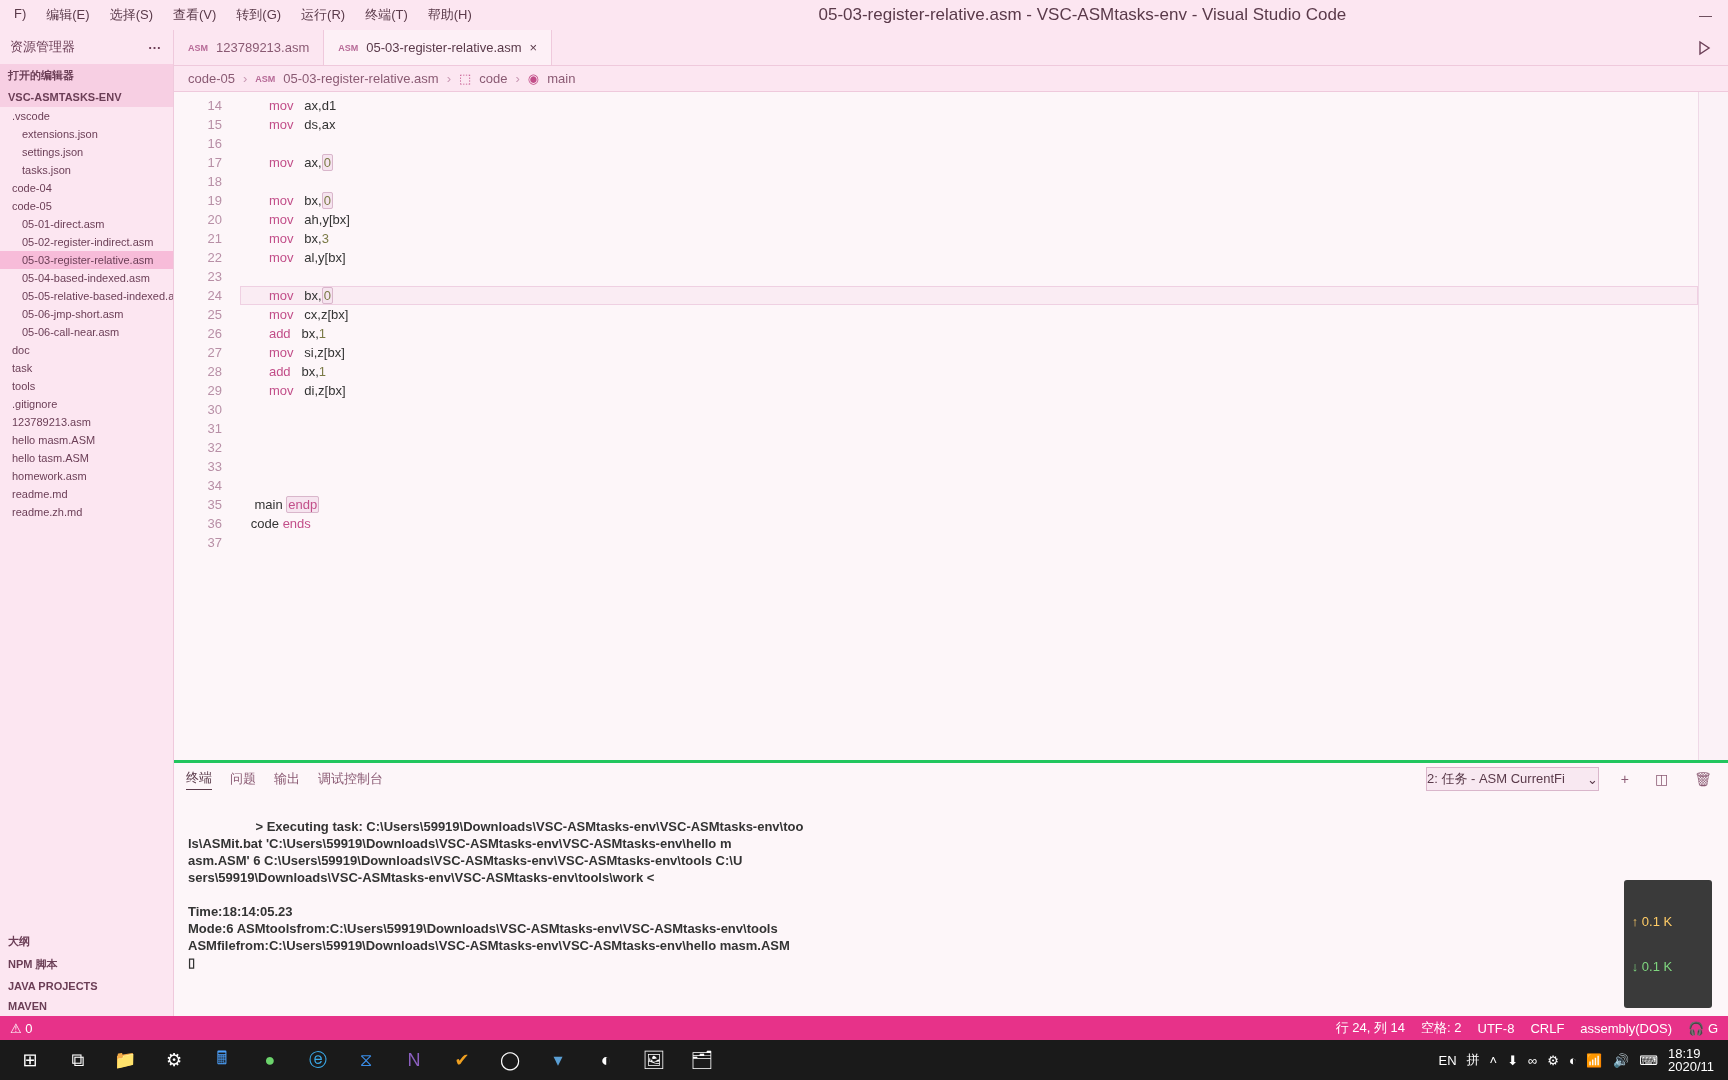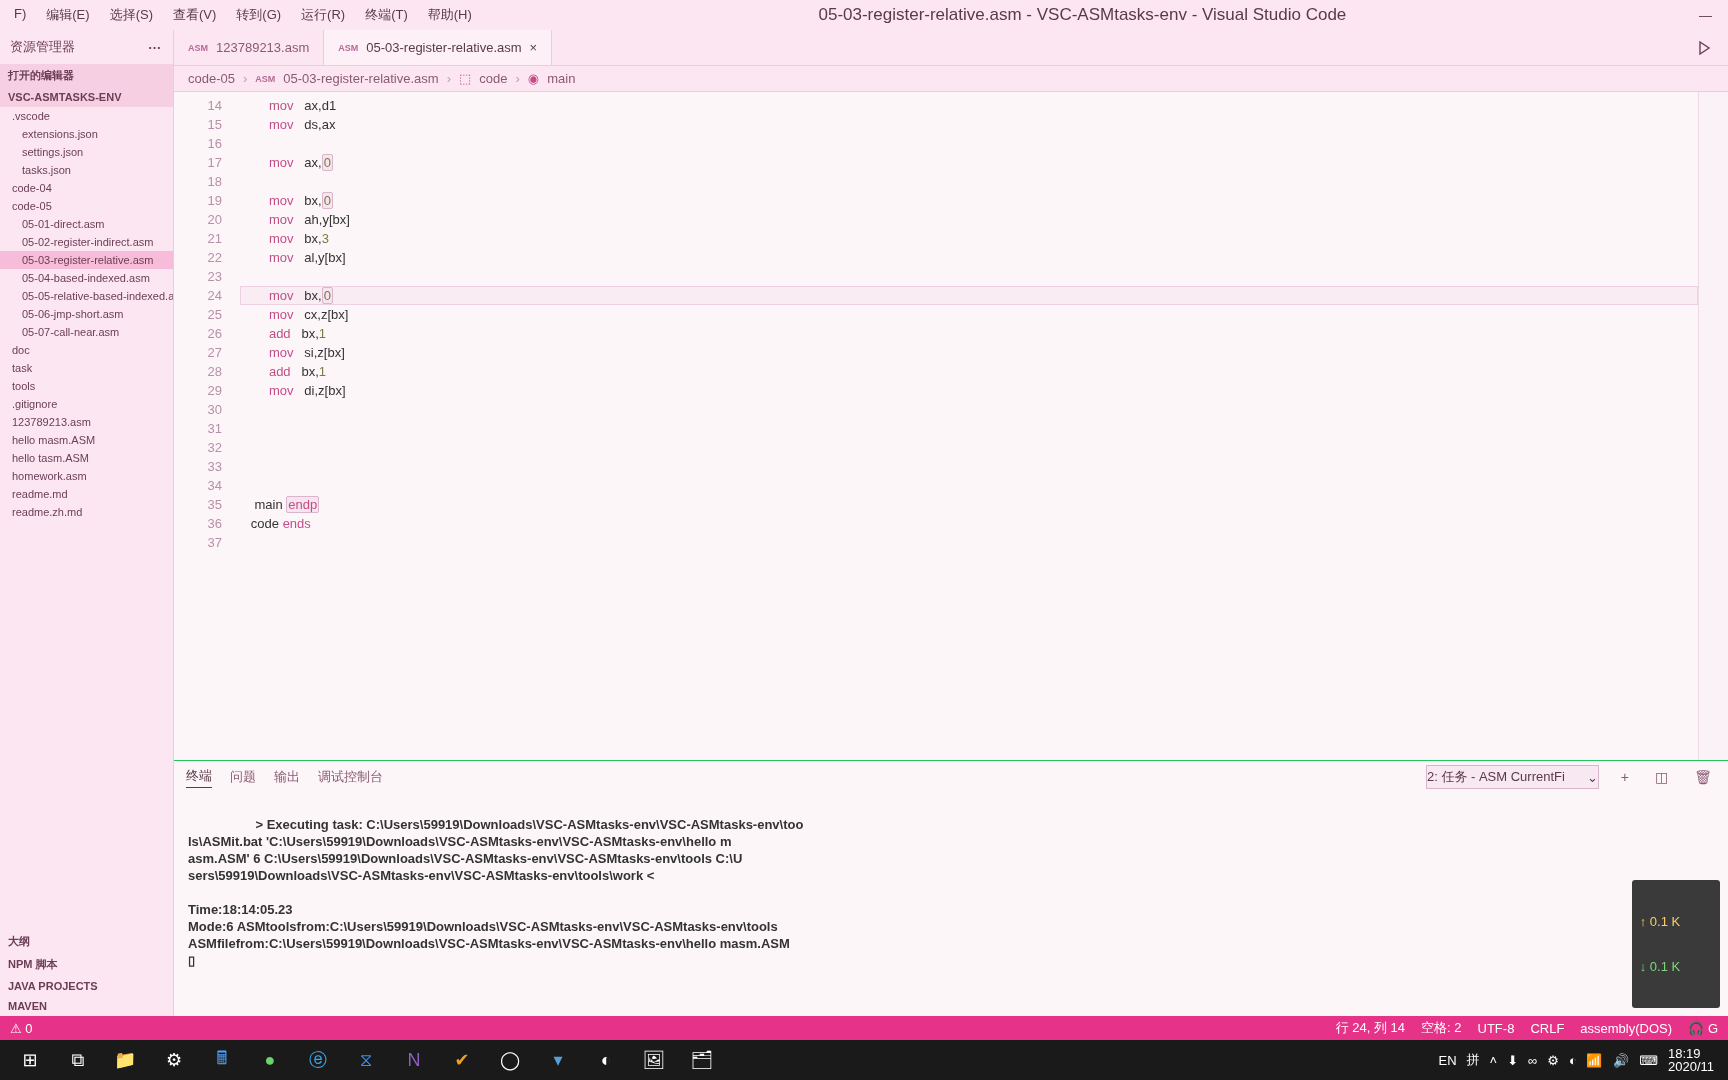--- a/index.html
+++ b/index.html
@@ -48,30 +48,30 @@
   .gutter div { height: 19px; line-height: 19px; }
   .codelines { flex: 1; padding: 4px 0; color: #333; }
   .codelines .line { height: 19px; line-height: 19px; white-space: pre; }
   .codelines .line.current { background: #faecf3; box-shadow: inset 0 0 0 1px #efd0e2; }
   .kw { color: #c24e89; }
   .num { color: #7a7a46; }
   .box { border: 1px solid #d9b6cb; padding: 0 1px; border-radius: 2px; background: #f6e4ef; }
   .minimap { width: 30px; background: #fbf2f7; border-left: 1px solid #efd9e7; }
   
   
-  .panel { height: 256px; border-top: 1px solid #22c55e; display: flex; flex-direction: column; background: #fdf6f9; }
+  .panel { height: 256px; border-top: 3px solid #22c55e; display: flex; flex-direction: column; background: #fdf6f9; }
   .panel-tabs { display: flex; align-items: center; height: 32px; padding: 0 12px; color: #8a5a73; font-size: 12px; gap: 18px; }
   .panel-tabs .ptab { cursor: default; }
   .panel-tabs .ptab.active { color: #5a3a4a; border-bottom: 1px solid #5a3a4a; padding-bottom: 2px; }
   .panel-tabs .spacer { flex: 1; }
   .panel-tabs .task-dd { border: 1px solid #d9b6cb; background: #f8e8f1; padding: 2px 0; font-size: 12px; color: #5a3a4a; display: flex; align-items: center; gap: 22px; }
   .panel-tabs .iconbtn { padding: 0 4px; font-size: 14px; cursor: default; }
   .terminal { flex: 1; padding: 6px 14px; font-family: "Consolas", monospace; font-size: 14px; color: #333; white-space: pre-wrap; line-height: 17px; overflow: hidden; position: relative; }
   .terminal .bold { font-weight: bold; }
-  .netbadge { position: absolute; right: 8px; bottom: 8px; background: #3a3a3a; color: #ffcc66; font-family: "Consolas", monospace; font-size: 12px; padding: 4px 8px; border-radius: 3px; line-height: 15px; }
+  .netbadge { position: absolute; right: 16px; bottom: 8px; background: #3a3a3a; color: #ffcc66; font-family: "Consolas", monospace; font-size: 12px; padding: 4px 8px; border-radius: 3px; line-height: 15px; }
   .netbadge .down { color: #7fd67f; }
   
   
   .statusbar { height: 24px; background: #e73289; color: #fff; display: flex; align-items: center; padding: 0 10px; font-size: 12px; gap: 16px; }
   .statusbar .sbitem { display: flex; align-items: center; gap: 4px; }
   .statusbar .spacer { flex: 1; }
   
   
   .taskbar { height: 40px; background: #1a1a1a; display: flex; align-items: center; padding: 0 6px; }
   .taskbar .tb { width: 48px; height: 40px; display: flex; align-items: center; justify-content: center; color: #fff; font-size: 18px; }
@@ -113,21 +113,21 @@
         <div class="file-item indent1">settings.json</div>
         <div class="file-item indent1">tasks.json</div>
         <div class="file-item">code-04</div>
         <div class="file-item">code-05</div>
         <div class="file-item indent1">05-01-direct.asm</div>
         <div class="file-item indent1">05-02-register-indirect.asm</div>
         <div class="file-item indent1 selected">05-03-register-relative.asm</div>
         <div class="file-item indent1">05-04-based-indexed.asm</div>
         <div class="file-item indent1">05-05-relative-based-indexed.asm</div>
         <div class="file-item indent1">05-06-jmp-short.asm</div>
-        <div class="file-item indent1">05-07-call-near.asm</div>
+        <div class="file-item indent1">05-06-call-near.asm</div>
         <div class="file-item">doc</div>
         <div class="file-item">task</div>
         <div class="file-item">tools</div>
         <div class="file-item">.gitignore</div>
         <div class="file-item">123789213.asm</div>
         <div class="file-item">hello masm.ASM</div>
         <div class="file-item">hello tasm.ASM</div>
         <div class="file-item">homework.asm</div>
         <div class="file-item">readme.md</div>
         <div class="file-item">readme.zh.md</div>

